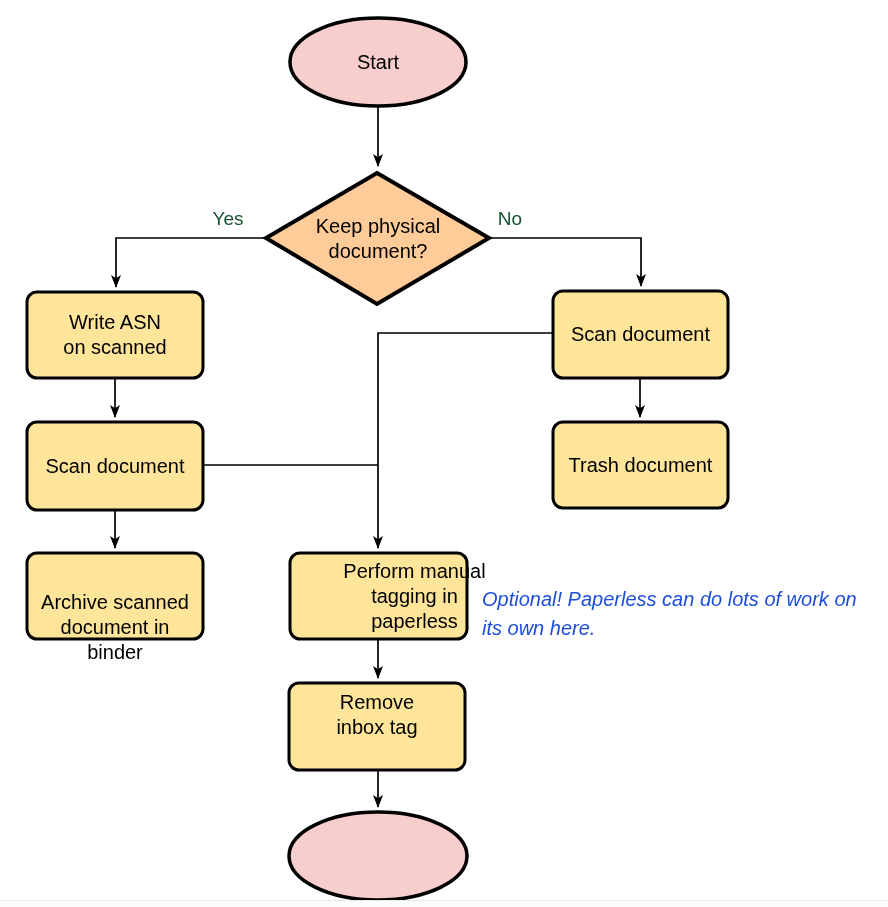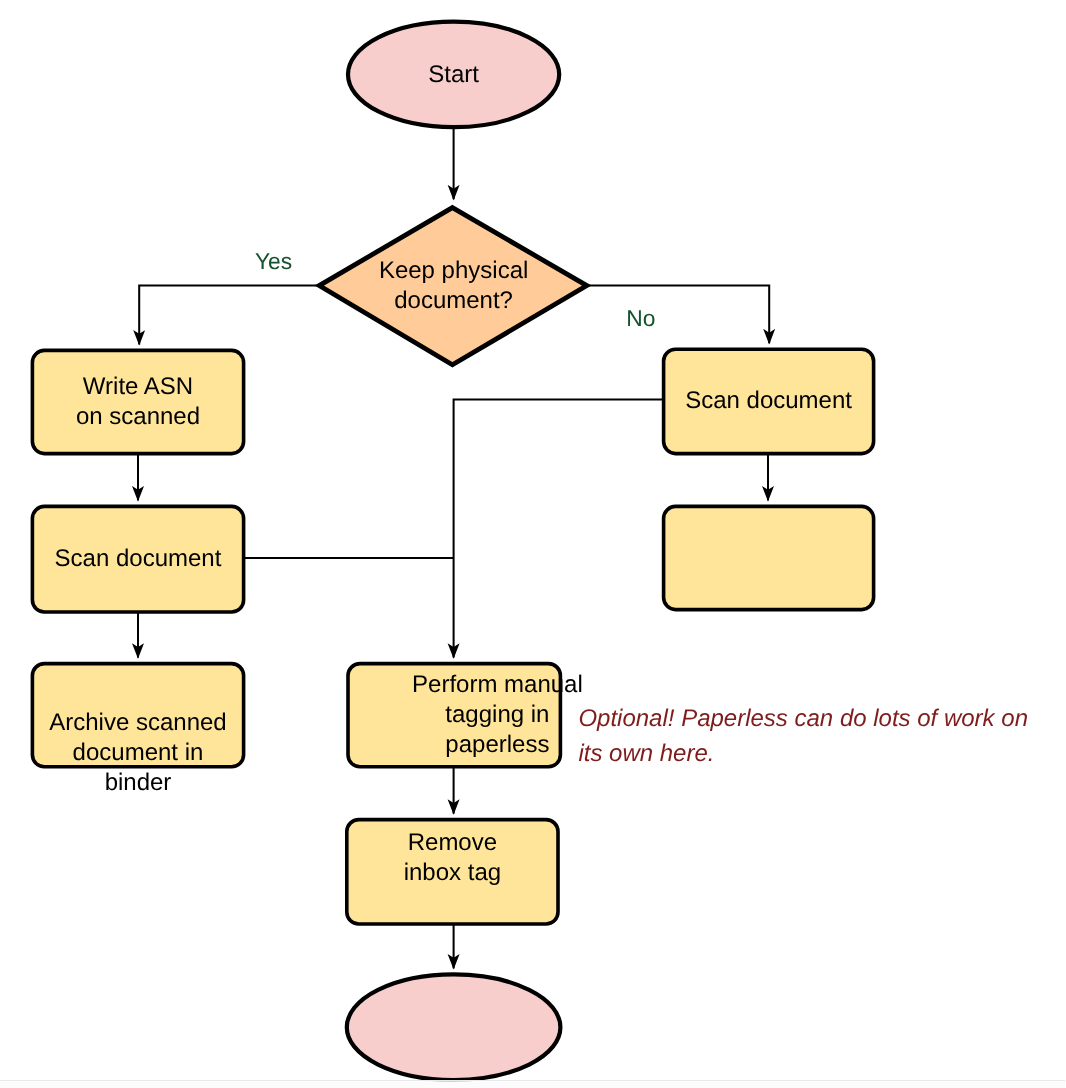--- a/index.html
+++ b/index.html
@@ -39,21 +39,21 @@
     justify-content: center;
     font-size: 19px;
     color: #14532d;
     pointer-events: none;
   }
   .note-label {
     position: absolute;
     font-size: 20px;
     font-style: italic;
     line-height: 29px;
-    color: #7f1d1d;
+    color: #1d4ed8;
     text-align: left;
     white-space: pre-line;
     pointer-events: none;
   }
   .footer-line {
     position: absolute;
     left: 0;
     top: 900px;
     width: 888px;
     height: 1px;
@@ -107,33 +107,34 @@
     </g>
   </svg>
 
   <div class="node-label" style="left:290px; top:18px; width:176px; height:88px;">Start</div>
 
   <div class="node-label" style="left:267px; top:173px; width:222px; height:131px;">Keep physical
 document?</div>
 
   <div class="edge-label" style="left:202px; top:204px; width:52px; height:30px;">Yes</div>
 
-  <div class="edge-label" style="left:508px; top:204px; width:52px; height:30px;margin-top:48px;">No</div>
+  <div class="edge-label" style="left:484px; top:204px; width:52px; height:30px;">No</div>
 
   <div class="node-label" style="left:27px; top:292px; width:176px; height:86px;">Write ASN
 on scanned</div>
 
   <div class="node-label" style="left:27px; top:422px; width:176px; height:88px;">Scan document</div>
 
   <div class="node-label" style="left:27px; top:584px; width:176px; height:86px;">Archive scanned
 document in
 binder</div>
 
   <div class="node-label" style="left:553px; top:291px; width:175px; height:87px;">Scan document</div>
 
+  <div class="node-label" style="left:553px; top:422px; width:175px; height:86px;">Trash document</div>
 
   <div class="node-label" style="left:290px; top:553px; width:177px; height:86px;padding-left:36px;">Perform manual
 tagging in
 paperless</div>
 
   <div class="node-label" style="left:289px; top:683px; width:176px; height:64px;">Remove
 inbox tag</div>
 
 
   <div class="note-label" style="left:482px; top:585px; width:402px; height:62px;">Optional! Paperless can do lots of work on

